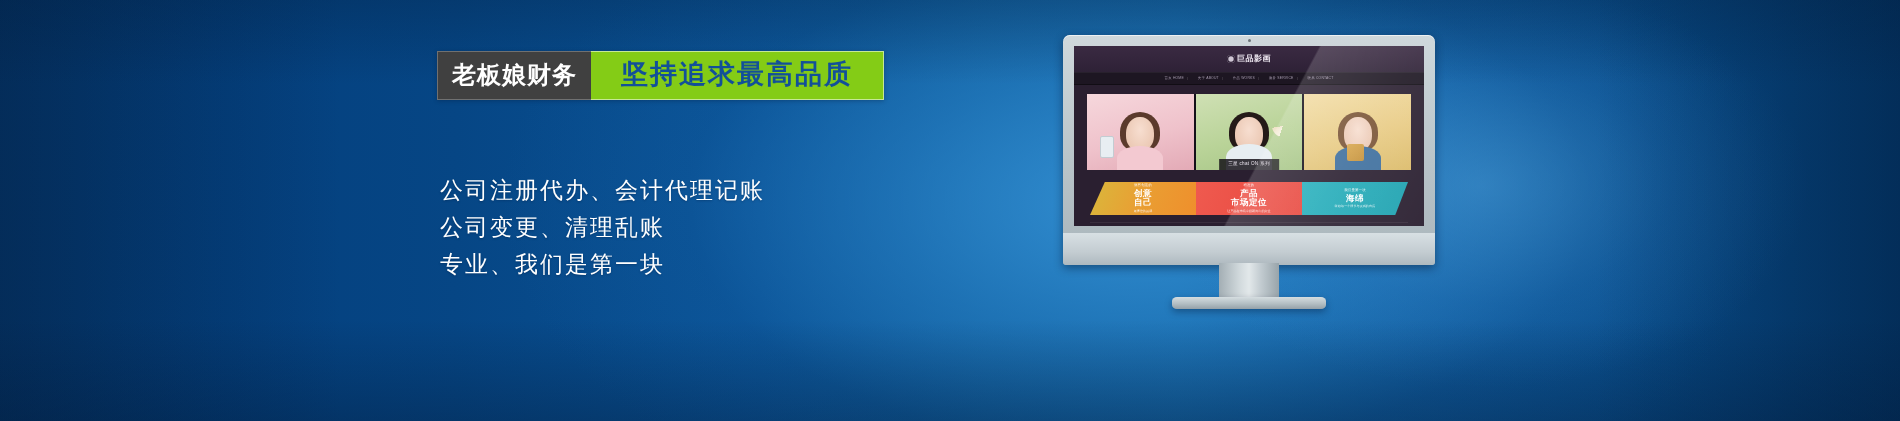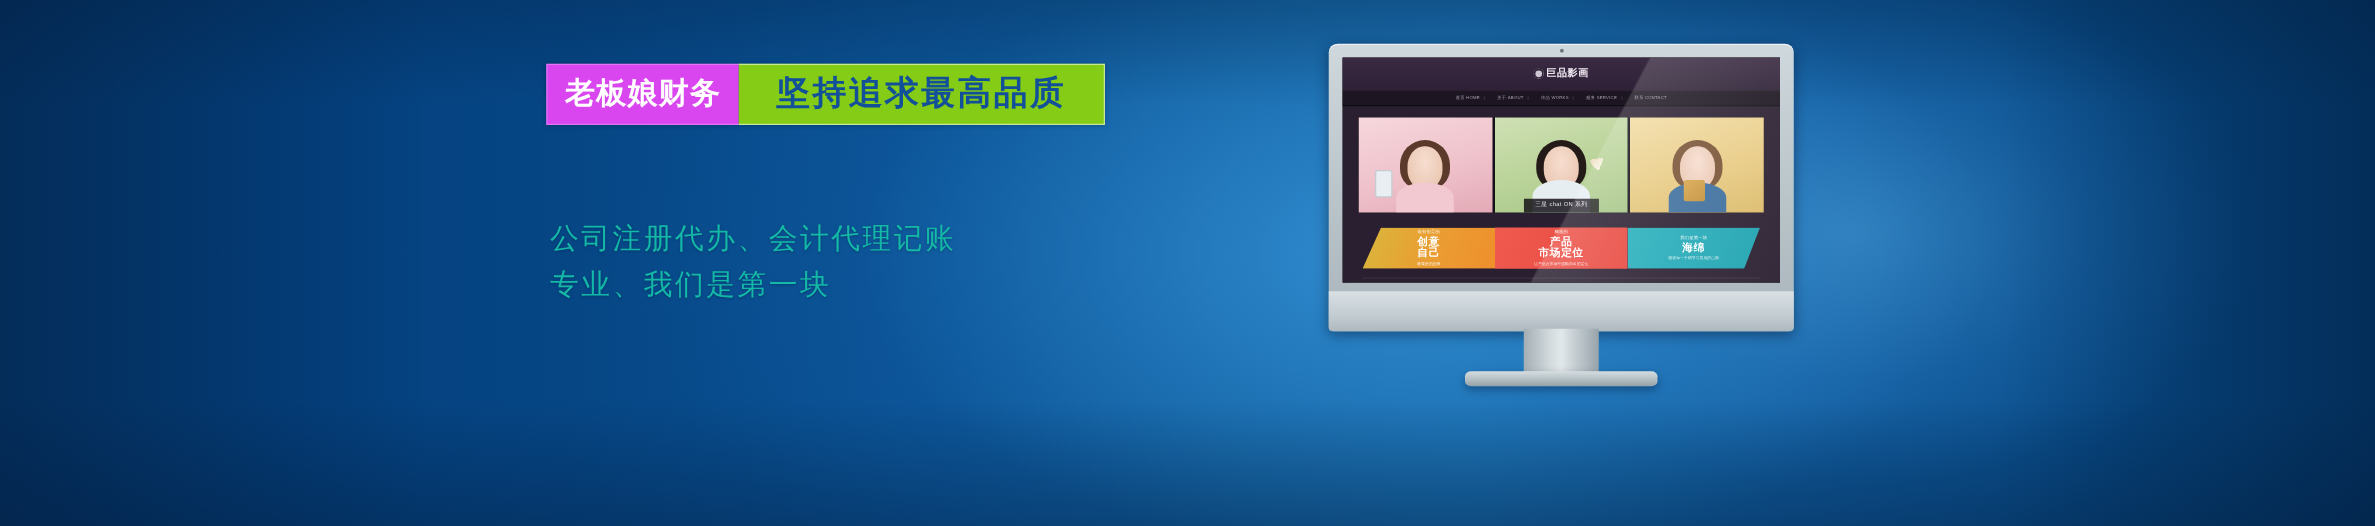--- a/index.html
+++ b/index.html
@@ -43,21 +43,21 @@
 
   
   .copy{position:absolute;left:0;top:0;width:900px;height:421px;}
 
   .headline{
     position:absolute;left:437px;top:51px;
     display:flex;align-items:stretch;
     box-shadow:0 1px 4px rgba(0,20,50,0.30);
   }
   .hl-brand{
-    background:#d946ef;
+    background:#404040;
     color:#ffffff;
     font-size:24px;font-weight:bold;
     letter-spacing:1px;
     padding:9px 14px 10px 14px;
     line-height:1.15;
     display:flex;align-items:center;
     border:1px solid rgba(255,255,255,0.25);
     border-right:none;
   }
   .hl-slogan{
@@ -67,21 +67,21 @@
     letter-spacing:2px;
     padding:7px 30px 8px 30px;
     line-height:1.15;
     display:flex;align-items:center;
     border:1px solid rgba(255,255,255,0.55);
     border-left:none;
   }
 
   .lines{position:absolute;left:440px;top:172px;}
   .line{
-    color:#14b8a6;
+    color:#ffffff;
     font-size:23px;
     letter-spacing:2px;
     line-height:37px;
     white-space:nowrap;
     text-shadow:0 1px 2px rgba(0,25,60,0.35);
   }
 
   
   .imac{position:absolute;left:1063px;top:35px;width:372px;height:280px;}
   .imac-bezel{
@@ -241,20 +241,21 @@
 
   <div class="copy">
 
     <div class="headline">
       <div class="hl-brand">老板娘财务</div>
       <div class="hl-slogan">坚持追求最高品质</div>
     </div>
 
     <div class="lines">
       <div class="line">公司注册代办、会计代理记账</div>
+      <div class="line">公司变更、清理乱账</div>
       <div class="line">专业、我们是第一块</div>
     </div>
 
   </div>
 
   <div class="imac">
 
     <div class="imac-bezel"></div>
     <div class="cam"></div>
 

